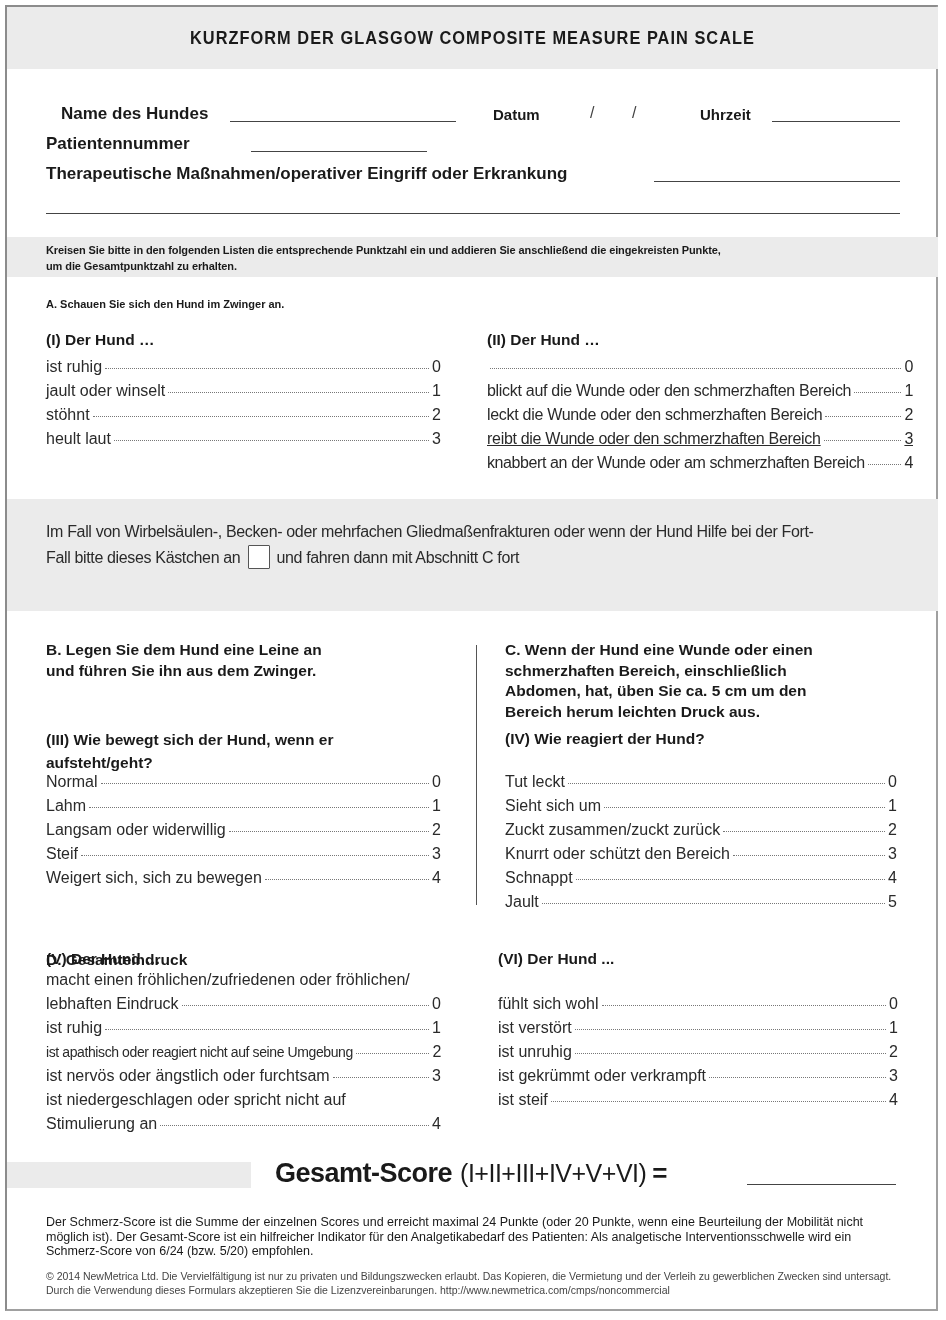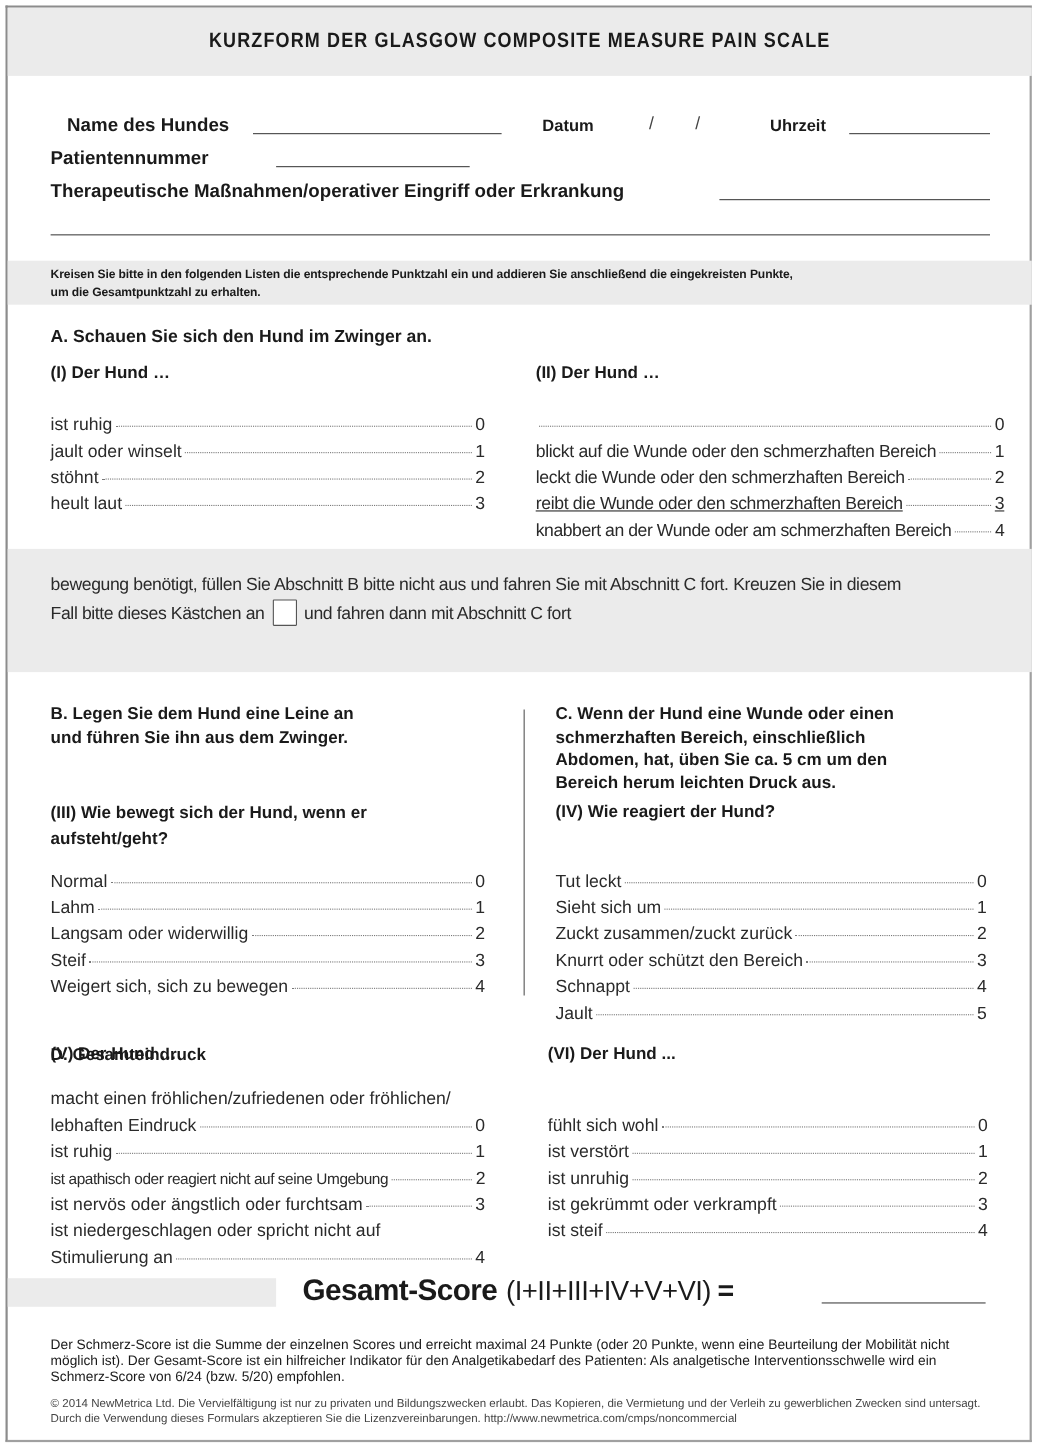--- a/index.html
+++ b/index.html
@@ -11,24 +11,24 @@
   .band { position: absolute; left: 7px; width: 931px; background: #ebebeb; }
   .title { position:absolute; left:7px; top:7px; width:931px; height:62px; background:#ebebeb;
            display:flex; align-items:center; justify-content:center;
            font-family:"Liberation Sans", sans-serif; font-weight:bold; font-size:19px;
            letter-spacing:1.2px; transform-origin:center; }
   .title span { display:inline-block; transform: scaleX(0.86); }
   .fieldlabel { position:absolute; font-weight:bold; font-size:17px; white-space:nowrap; }
   .fieldlabel.sm { font-size:15px; }
   .uline { position:absolute; height:0; border-top:1px solid #444; }
   .instr { position:absolute; left:46px; top:242px; font-size:11px; font-weight:bold; line-height:16px; letter-spacing:-0.1px; }
-  .h-sec { position:absolute; font-weight:bold; font-size:16px; white-space:nowrap; }
+  .h-sec { position:absolute; font-weight:bold; font-size:11px; white-space:nowrap; }
   .h-sub { position:absolute; font-weight:bold; font-size:15.5px; white-space:nowrap; }
   .h-block { position:absolute; font-weight:bold; font-size:15.5px; line-height:20.5px; }
-  .list { position:absolute;margin-top:20px; }
+  .list { position:absolute; }
   .row { display:flex; align-items:baseline; height:24px; font-size:16px; color:#2a2a2a; }
   .row .lbl { white-space:nowrap; }
   .row .dots { flex:1; border-bottom:1px dotted #777; margin:0 3px; transform: translateY(-3px); }
   .row .num { white-space:nowrap; min-width:9px; text-align:right; }
   .row.small { font-size:14px; }
   .textline { height:24px; font-size:16px; color:#2a2a2a; white-space:nowrap; display:flex; align-items:baseline; }
   .note { position:absolute; left:46px; top:520px; width:860px; font-size:16px; line-height:24.5px; color:#2a2a2a; }
   .checkbox { display:inline-block; width:20px; height:22px; border:1px solid #555; background:#fff; vertical-align:-6px; margin:0 6px 0 8px; border-radius:1px; cursor:pointer; }
   .vdivider { position:absolute; left:476px; top:645px; width:0; height:260px; border-left:1.5px solid #555; }
   .score { position:absolute; left:275px; top:1158px; white-space:nowrap; display:flex; align-items:baseline; }
@@ -118,21 +118,21 @@
     </div>
   <div class="row" style="letter-spacing:-0.4px;">
       <span class="lbl">knabbert an der Wunde oder am schmerzhaften Bereich</span>
       <span class="dots"></span>
       <span class="num">4</span>
     </div>
 </div>
 
 <div class="band" style="top:499px;height:112px;"></div>
 <div class="note">
-  <div style="letter-spacing:-0.35px;">bewegung benötigt, füllen Sie Abschnitt B bitte nicht aus und fahren Sie mit Abschnitt C fort. Kreuzen Sie in diesem</div>
+  <div style="letter-spacing:-0.35px;">Im Fall von Wirbelsäulen-, Becken- oder mehrfachen Gliedmaßenfrakturen oder wenn der Hund Hilfe bei der Fort-</div>
   <div style="letter-spacing:-0.35px;"><span>Fall bitte dieses Kästchen an</span><span class="checkbox"></span><span>und fahren dann mit Abschnitt C fort</span></div>
 </div>
 
 <div class="h-block" style="left:46px;top:640px;">
   <div>B. Legen Sie dem Hund eine Leine an</div>
   <div>und führen Sie ihn aus dem Zwinger.</div>
 </div>
 <div class="h-block" style="left:46px;top:728px;line-height:23px;">
   <div>(III) Wie bewegt sich der Hund, wenn er</div>
   <div>aufsteht/geht?</div>

